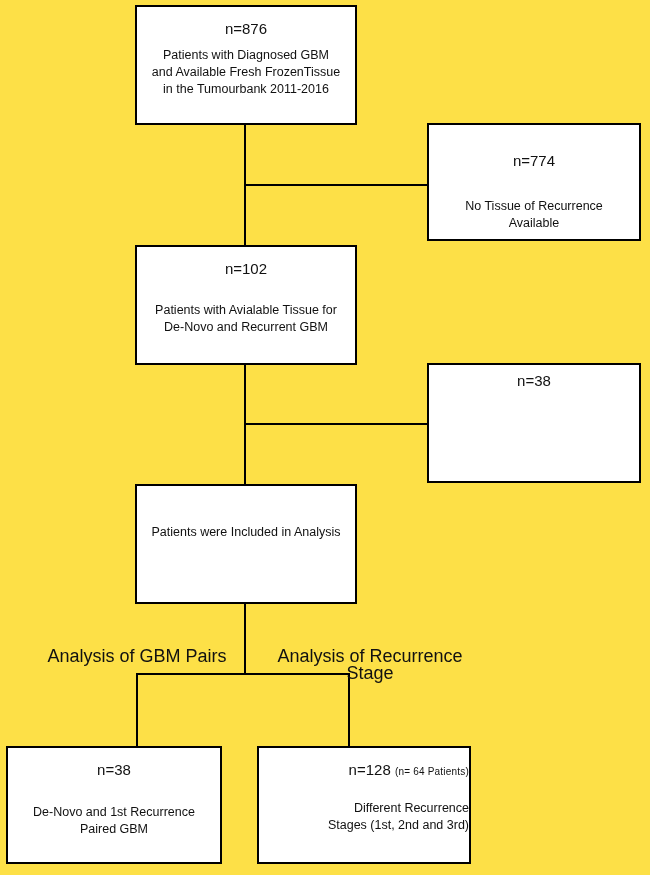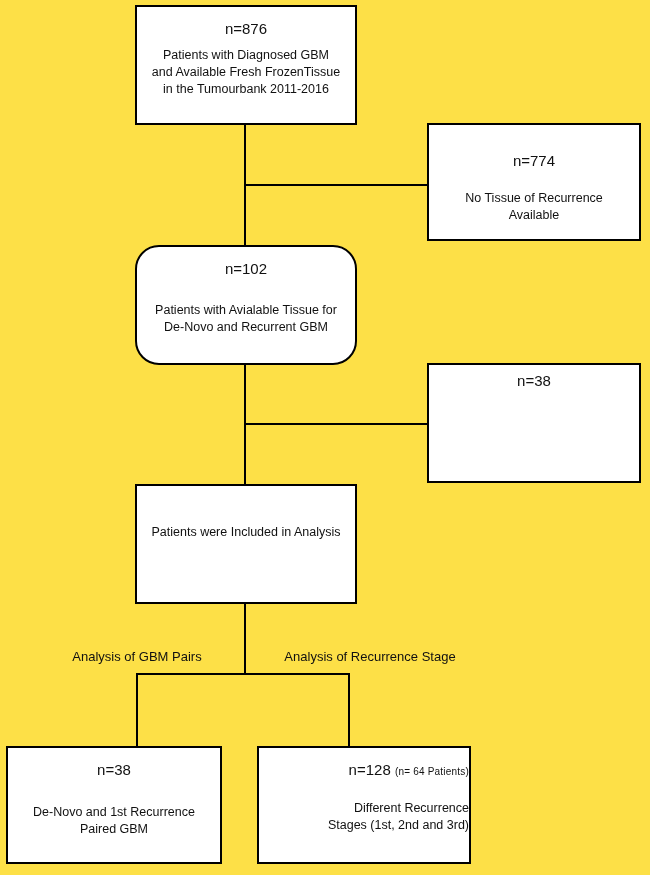--- a/index.html
+++ b/index.html
@@ -33,22 +33,22 @@
     letter-spacing: 0.2px;
   }
   .desc {
     font-size: 12.5px;
     line-height: 17px;
   }
   
   .bx1 { left: 135px; top: 5px;   width: 222px; height: 120px; padding-top: 12px; }
   .bx1 .desc { margin-top: 8px; }
   .bx2 { left: 427px; top: 123px; width: 214px; height: 118px; padding-top: 26px; }
-  .bx2 .desc { margin-top: 19px; }
-  .bx3 { left: 135px; top: 245px; width: 222px; height: 120px; padding-top: 12px; border-radius: 24px; }
+  .bx2 .desc { margin-top: 27px; }
+  .bx3 { left: 135px; top: 245px; width: 222px; height: 120px; padding-top: 12px; }
   .bx3 .desc { margin-top: 23px; }
   .bx4 { left: 427px; top: 363px; width: 214px; height: 120px; padding-top: 6px; }
   .bx4 .desc { margin-top: 16px; }
   .bx5 { left: 135px; top: 484px; width: 222px; height: 120px; padding-top: 23px; }
   .bx5 .desc { margin-top: 15px; }
   .bx6 { left: 6px;   top: 746px; width: 216px; height: 118px; padding-top: 12px; }
   .bx6 .desc { margin-top: 24px; }
   .bx7 { left: 257px; top: 746px; width: 214px; height: 118px; padding-top: 12px; text-align: right; }
   .bx7 .desc { margin-top: 18px; }
   
@@ -60,21 +60,21 @@
   .v3 { left: 244px; top: 604px; width: 2px;   height: 71px; }
   .h3 { left: 136px; top: 673px; width: 214px; height: 2px; }
   .v4 { left: 136px; top: 673px; width: 2px;   height: 73px; }
   .v5 { left: 348px; top: 673px; width: 2px;   height: 73px; }
   
   .branch-label {
     position: absolute;
     top: 648px;
     width: 200px;
     text-align: center;
-    font-size: 13px;
+    font-size: 18px;
     line-height: 17px;
     color: #111111;
   }
   .lbl-left  { left: 37px; }
   .lbl-right { left: 270px; }
 </style>
 </head>
 <body>
 
 <div class="stage">

